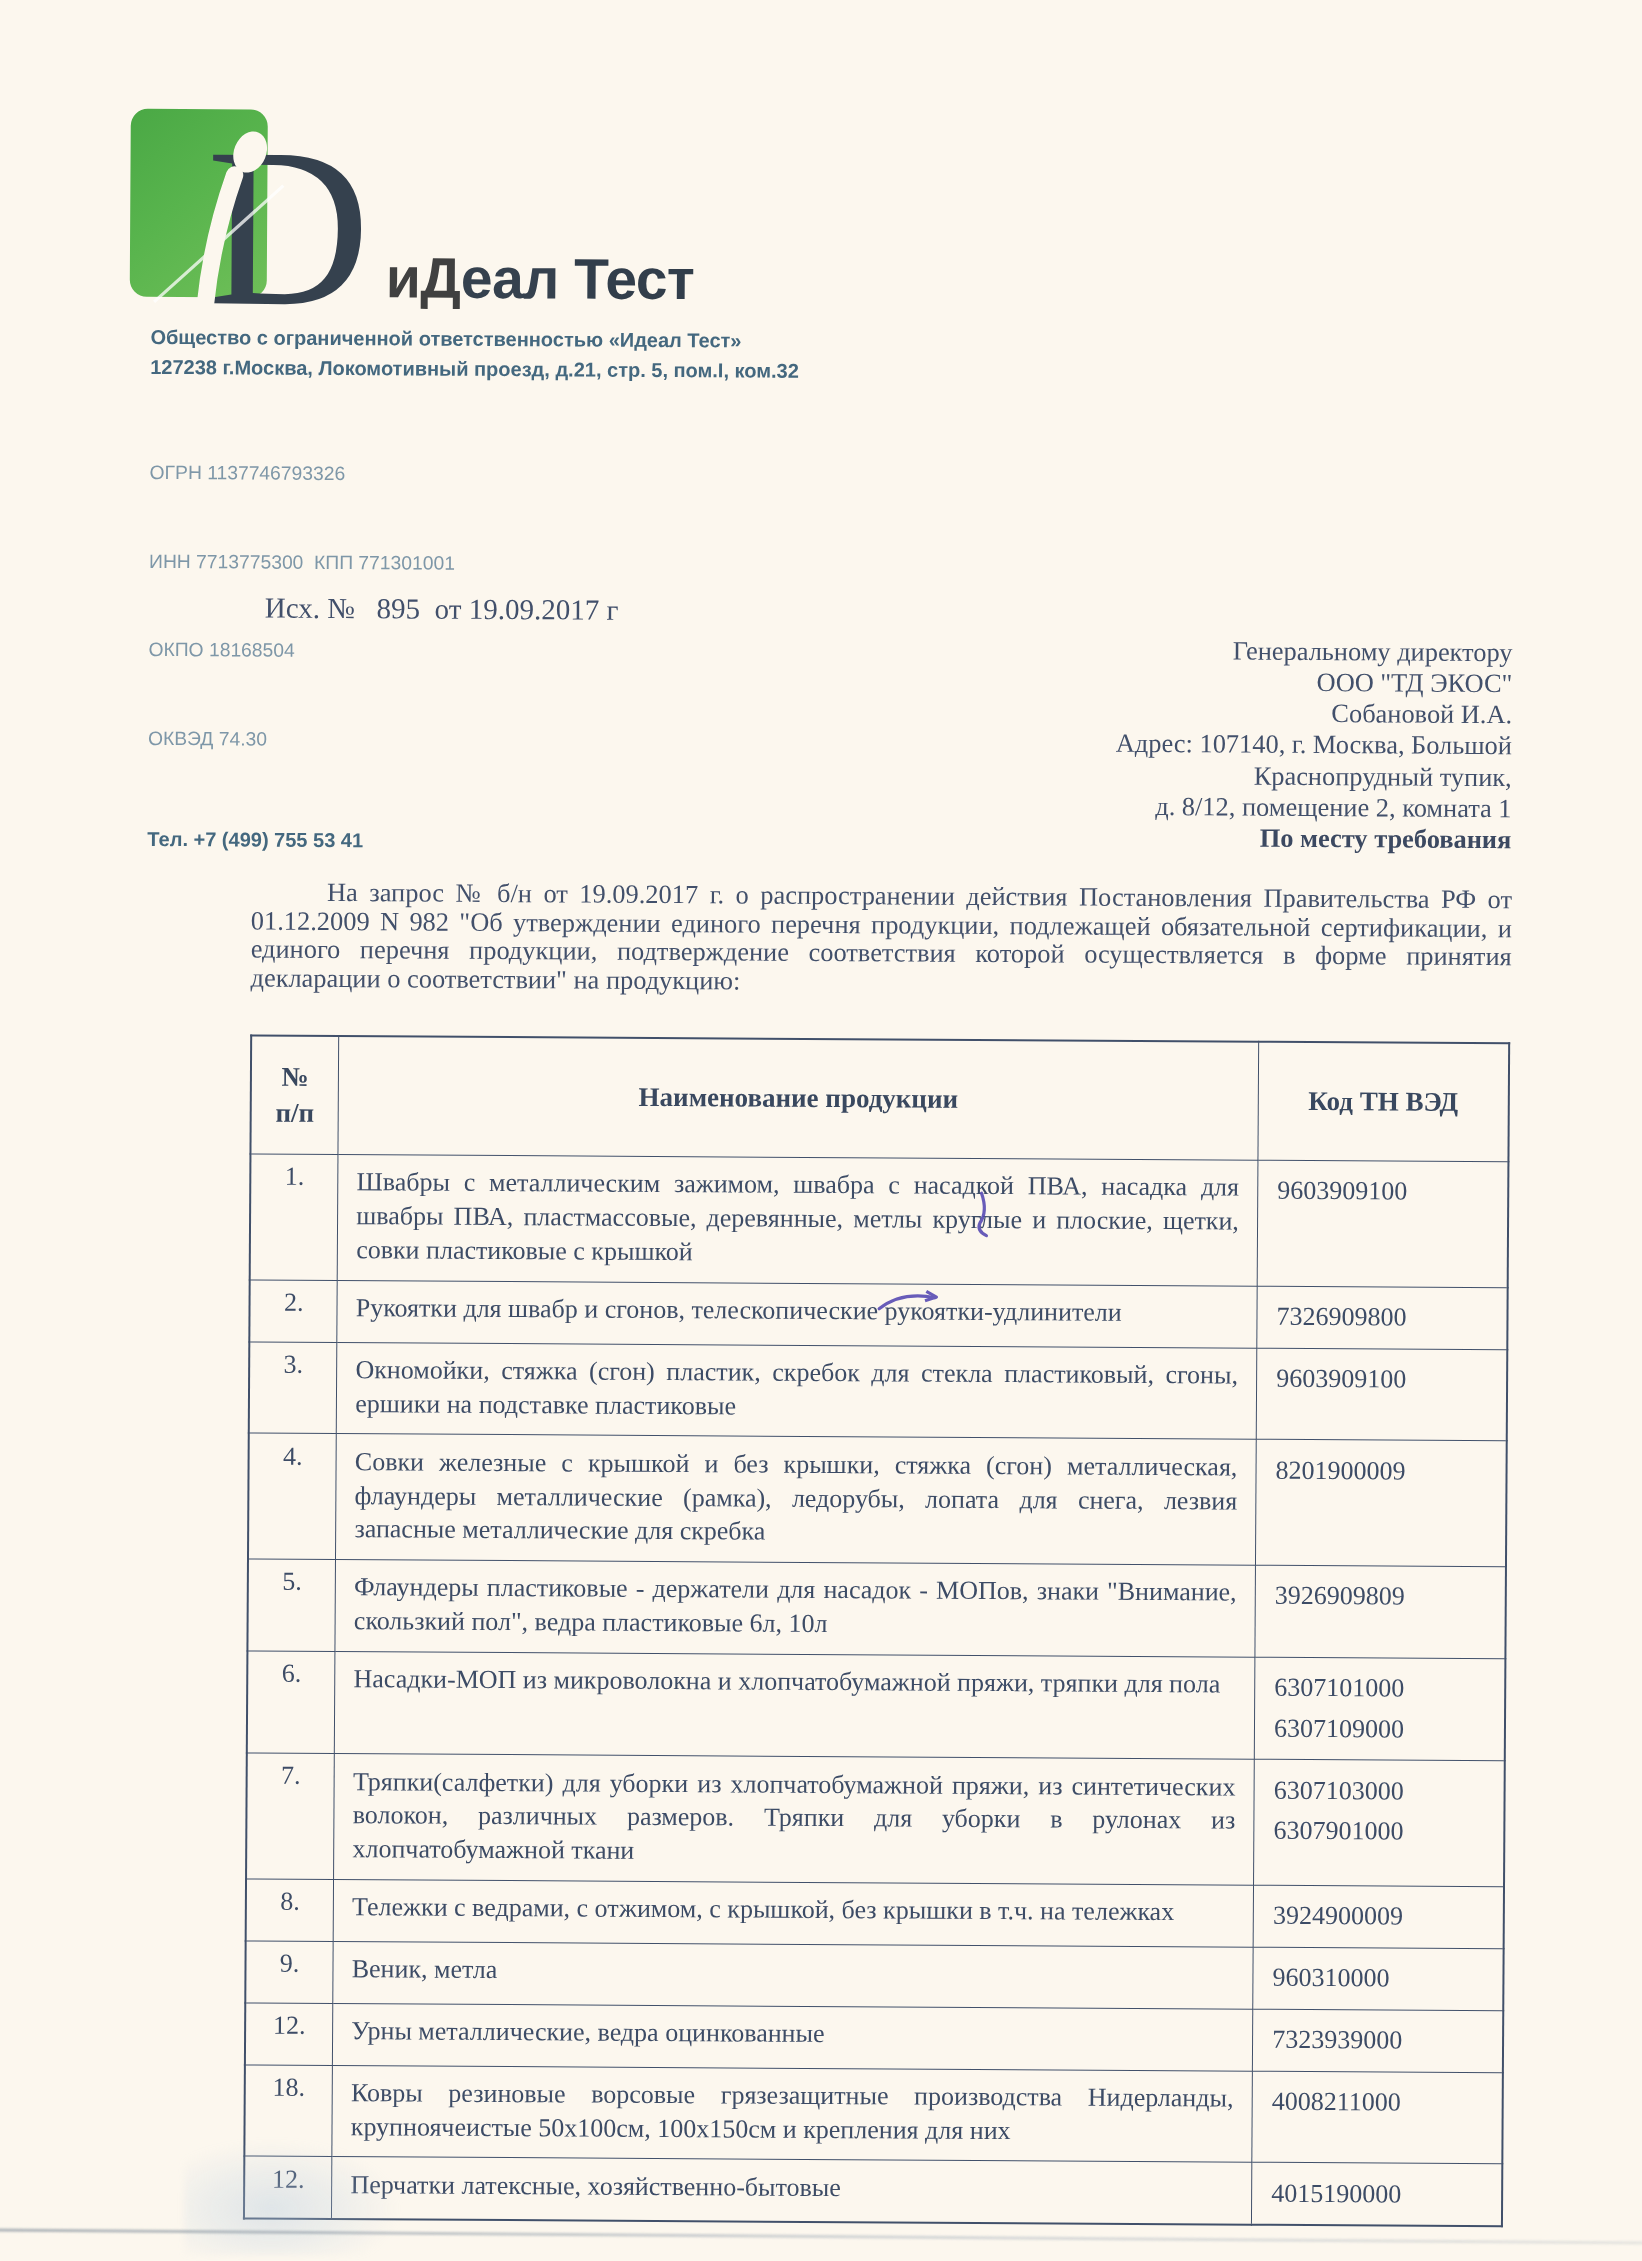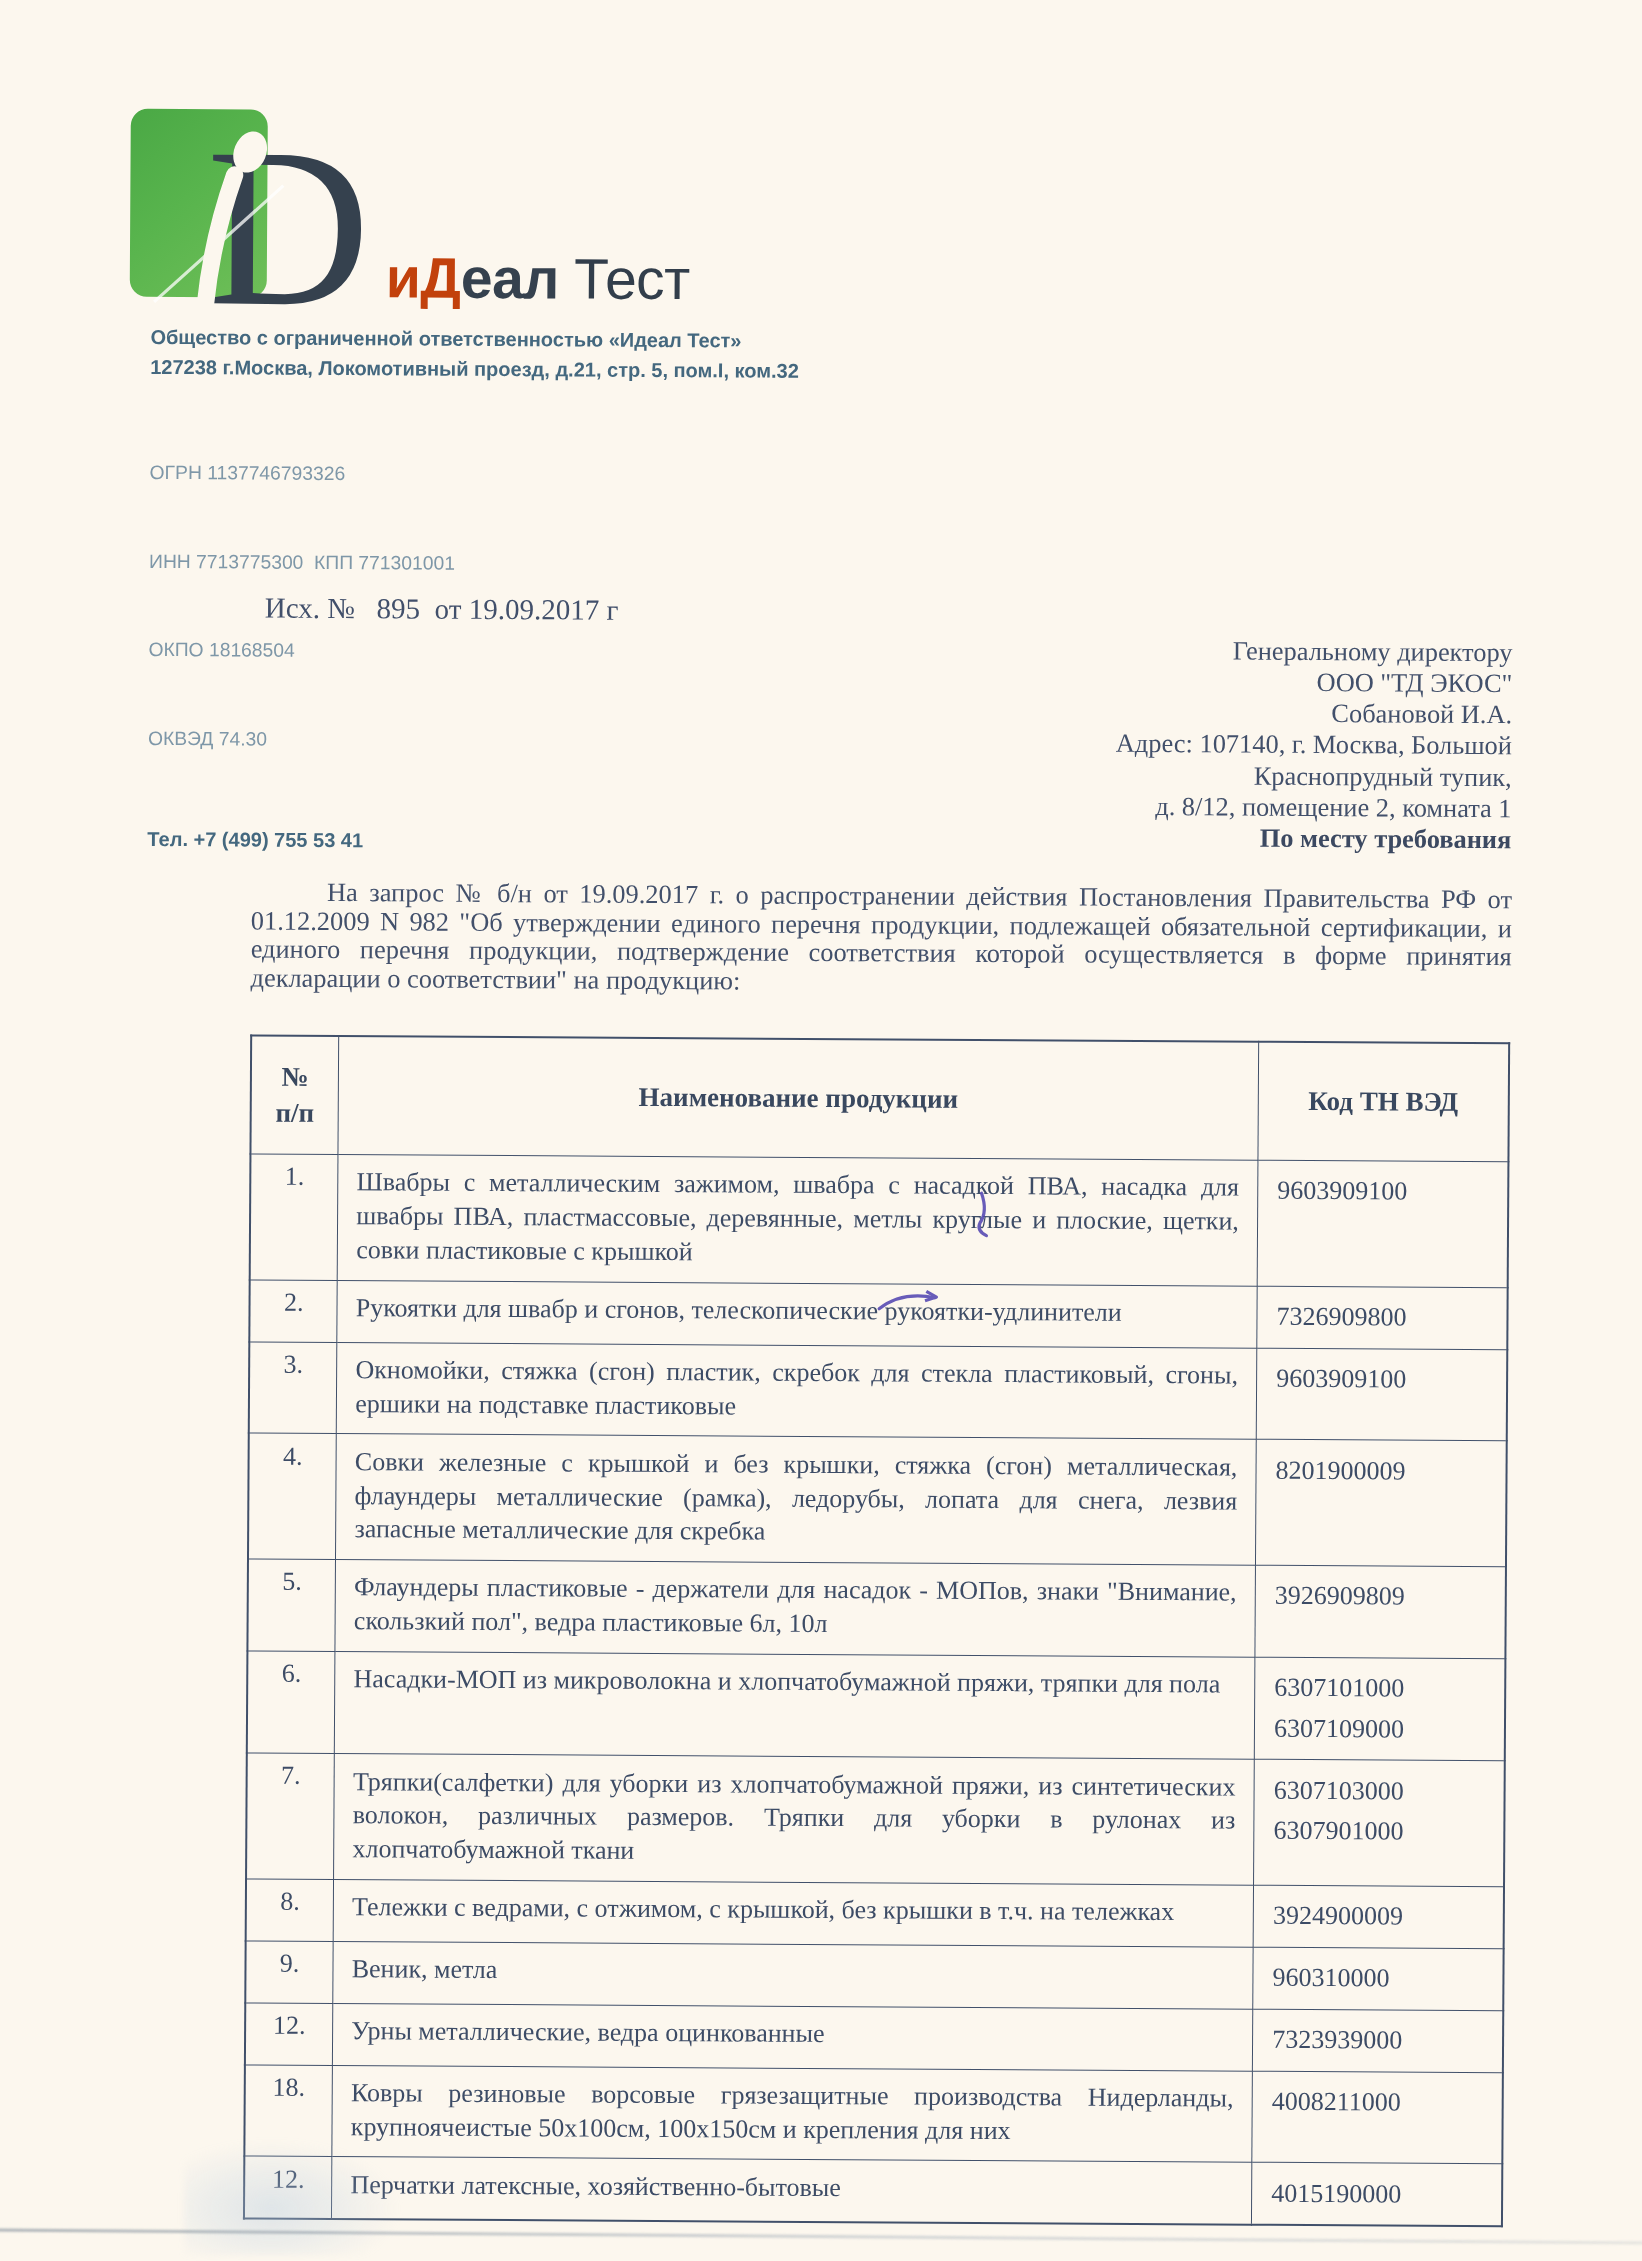--- a/index.html
+++ b/index.html
@@ -35,23 +35,23 @@
     font-size: 227px; line-height: 1; font-weight: 400;
     color: #35414e;
     text-shadow: -3.9px 0 0 rgba(252,247,238,0.0);
   }
   .logo-text {
     position: absolute; left: 256px; top: 139px;
     font-family: "Liberation Sans", sans-serif;
     font-size: 57px; line-height: 1; letter-spacing: -0.6px;
     white-space: nowrap;
   }
-  .logo-text .green { color: #c2410c; font-weight: 700; }
+  .logo-text .green { color: #404040; font-weight: 700; }
   .logo-text .dark  { color: #35414e; font-weight: 700; }
-  .logo-text .bold  { color: #323e4b; font-weight: 400; }
+  .logo-text .bold  { color: #323e4b; font-weight: 700; }
 
   
   .letterhead {
     position: absolute; left: 147px; top: 326px;
     font-family: "Liberation Sans", sans-serif;
     color: #48708a;
   }
   .lh-strong {
     font-size: 20px; font-weight: 700; color: #44687f;
     line-height: 1.5; white-space: pre-wrap;

